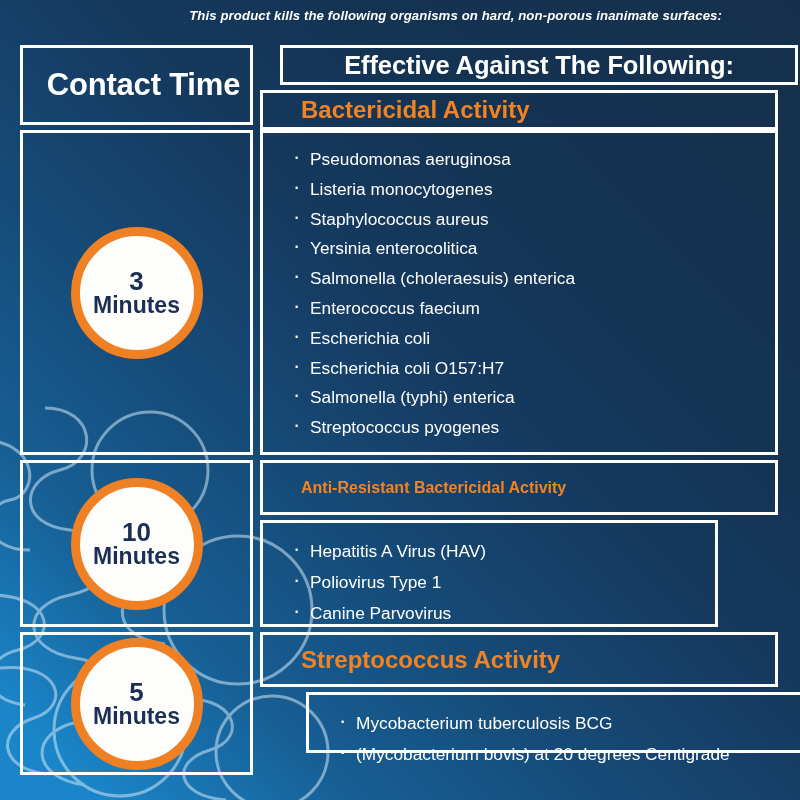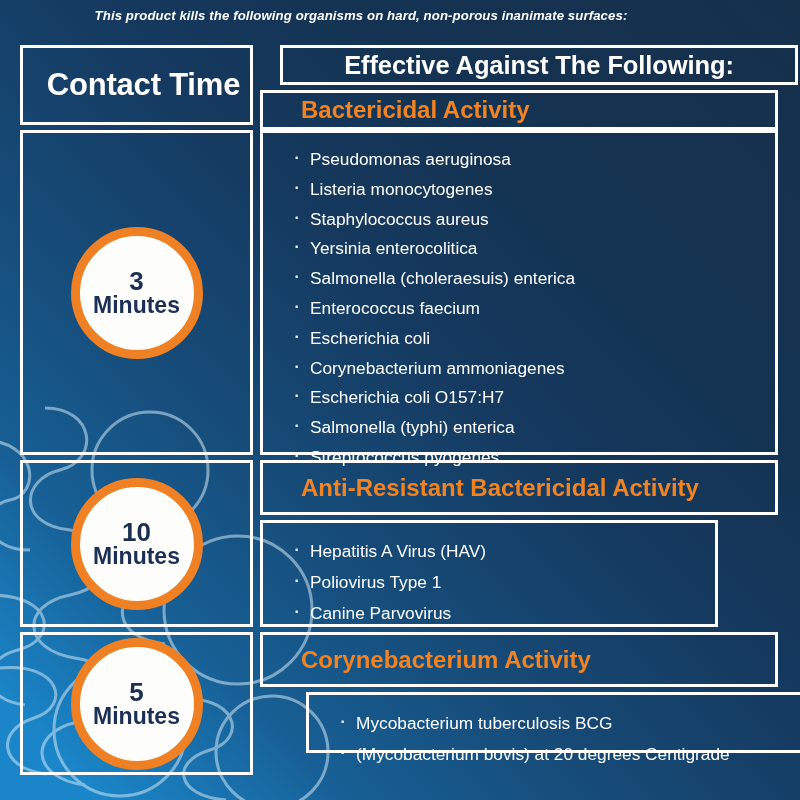--- a/index.html
+++ b/index.html
@@ -28,21 +28,21 @@
     height: 400px;
     pointer-events: none;
     opacity: .55;
   }
   
   .caption {
     position: absolute;
     top: 8px;
     left: 0;
     width: 722px;
-    text-align: center;
+    text-align: right;
     color: #ffffff;
     font-size: 13.2px;
     font-weight: bold;
     font-style: italic;
     letter-spacing: .1px;
   }
 
   
   .table {
     position: absolute;
@@ -115,21 +115,21 @@
     font-weight: bold;
     padding-left: 38px;
     white-space: nowrap;
   }
   .c2-sub1 { left: 240px; top: 45px;  width: 518px; height: 40px; }
   .c2-sub1 .lbl { font-size: 24px; }
 
   .c2-list1 { left: 240px; top: 85px; width: 518px; height: 325px; }
 
   .c2-sub2 { left: 240px; top: 415px; width: 518px; height: 55px; }
-  .c2-sub2 .lbl { font-size: 24px; }
+  .c2-sub2 .lbl { font-size: 16px; }
   .c2-list2 { left: 240px; top: 475px; width: 458px; height: 107px; }
 
   .c2-sub3 { left: 240px; top: 587px; width: 518px; height: 55px; }
   .c2-sub3 .lbl { font-size: 24px; }
   .c2-list3 { left: 247px; top: 647px; width: 518px; height: 61px; margin-left: 39px; }
 
   .organism-list {
     list-style: none;
     margin: 0;
     padding: 16px 0 0 30px;
@@ -203,21 +203,20 @@
 
     <div class="cell c2-list1">
       <ul class="organism-list">
         <li>Pseudomonas aeruginosa</li>
         <li>Listeria monocytogenes</li>
         <li>Staphylococcus aureus</li>
         <li>Yersinia enterocolitica</li>
         <li>Salmonella (choleraesuis) enterica</li>
         <li>Enterococcus faecium</li>
         <li>Escherichia coli</li>
-        <li>Corynebacterium ammoniagenes</li>
         <li>Escherichia coli O157:H7</li>
         <li>Salmonella (typhi) enterica</li>
         <li>Streptococcus pyogenes</li>
       </ul>
     </div>
 
     <div class="cell c1-r2">
       <div class="circle big">
         <span class="num">10</span>
         <span class="unit">Minutes</span>
@@ -237,21 +236,21 @@
     </div>
 
     <div class="cell c1-r3">
       <div class="circle big">
         <span class="num">5</span>
         <span class="unit">Minutes</span>
       </div>
     </div>
 
     <div class="cell c2-sub c2-sub3">
-      <span class="lbl">Corynebacterium Activity</span>
+      <span class="lbl">Streptococcus Activity</span>
     </div>
 
     <div class="cell c2-list3">
       <ul class="organism-list">
         <li>Mycobacterium tuberculosis BCG</li>
         <li>(Mycobacterium bovis) at 20 degrees Centigrade</li>
       </ul>
     </div>
 
   </div>

